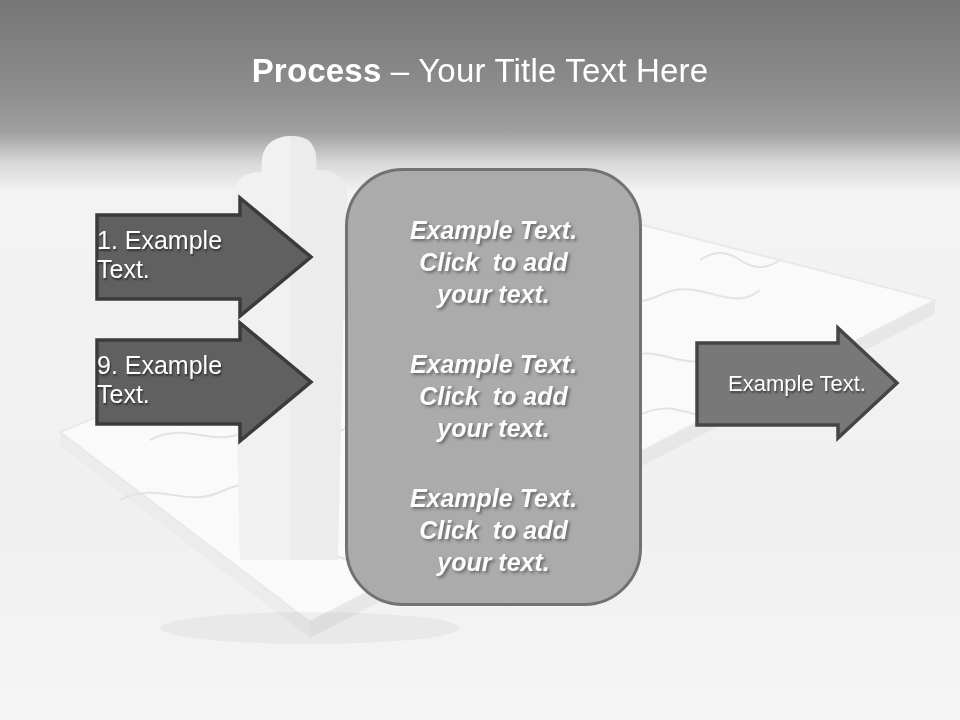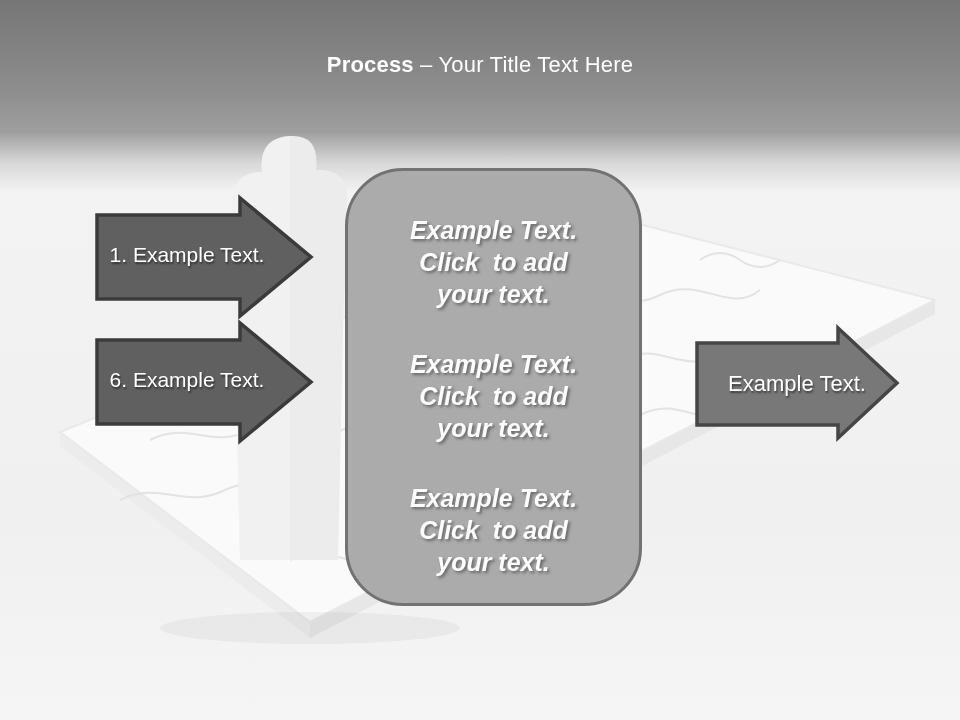--- a/index.html
+++ b/index.html
@@ -7,35 +7,35 @@
     position:relative;width:960px;height:720px;overflow:hidden;
     font-family:"Liberation Sans",sans-serif;
     background:linear-gradient(180deg,
       #767676 0px,#858585 60px,#8f8f8f 95px,#9f9f9f 132px,
       #d8d8d8 163px,#f3f3f3 192px,#f0f0f0 520px,#f5f5f5 720px);
   }
   .bg{position:absolute;left:0;top:0;width:960px;height:720px;}
   .title{
     position:absolute;left:0;top:52px;width:100%;margin:0;
     text-align:center;color:var(--title-color,#fff);
-    font-size:22px;font-weight:400;letter-spacing:.2px;
+    font-size:33px;font-weight:400;letter-spacing:.2px;
   }
   .t-bold{font-weight:700}
   .t-sep,.t-rest{white-space:pre;font-weight:400}
   .arrow{position:absolute;}
   .arrow svg{position:absolute;left:0;top:0;width:100%;height:100%;overflow:visible;display:block}
   .arrow-shape{stroke-linejoin:miter}
   .arrow-label{
     position:absolute;display:flex;align-items:center;justify-content:center;
     color:#fff;text-shadow:1px 2px 2px rgba(0,0,0,.5);
   }
   .arrow-1{left:95px;top:196px;width:218px;height:122px;}
   .arrow-2{left:95px;top:321px;width:218px;height:122px;}
   .arrow-3{left:95px;top:444px;width:218px;height:122px;}
-  .step-label{left:2px;top:18px;width:180px;height:82px;font-size:21px;}
+  .step-label{left:2px;top:18px;width:180px;height:82px;font-size:25px;}
   .arrow-out{left:695px;top:326px;width:204px;height:114px;}
   .out-label{left:0;top:17px;width:204px;height:82px;font-size:22px;}
   .panel{
     position:absolute;left:345px;top:168px;width:297px;height:438px;
     box-sizing:border-box;border-radius:58px;
     background:var(--box-fill,#ababab);
     border:3px solid var(--box-border,#727272);
     padding-top:43px;
   }
   .panel-block{
@@ -80,21 +80,21 @@
     <svg viewBox="0 0 218 122">
       <polygon class="arrow-shape" points="2,19 145,19 145,2 216,61 145,120 145,103 2,103" style="fill:var(--arrow-fill,#606060);stroke:var(--arrow-border,#3b3b3b);" stroke-width="3.5"></polygon>
     </svg>
     <div class="arrow-label step-label">1. Example Text.</div>
   </div>
 
   <div class="arrow arrow-2">
     <svg viewBox="0 0 218 122">
       <polygon class="arrow-shape" points="2,19 145,19 145,2 216,61 145,120 145,103 2,103" style="fill:var(--arrow-fill,#606060);stroke:var(--arrow-border,#3b3b3b);" stroke-width="3.5"></polygon>
     </svg>
-    <div class="arrow-label step-label">6. Example Text.</div>
+    <div class="arrow-label step-label">9. Example Text.</div>
   </div>
 
 
   <div class="panel">
     <p class="panel-block">Example Text.
 Click  to add
 your text.</p>
     <p class="panel-block">Example Text.
 Click  to add
 your text.</p>

